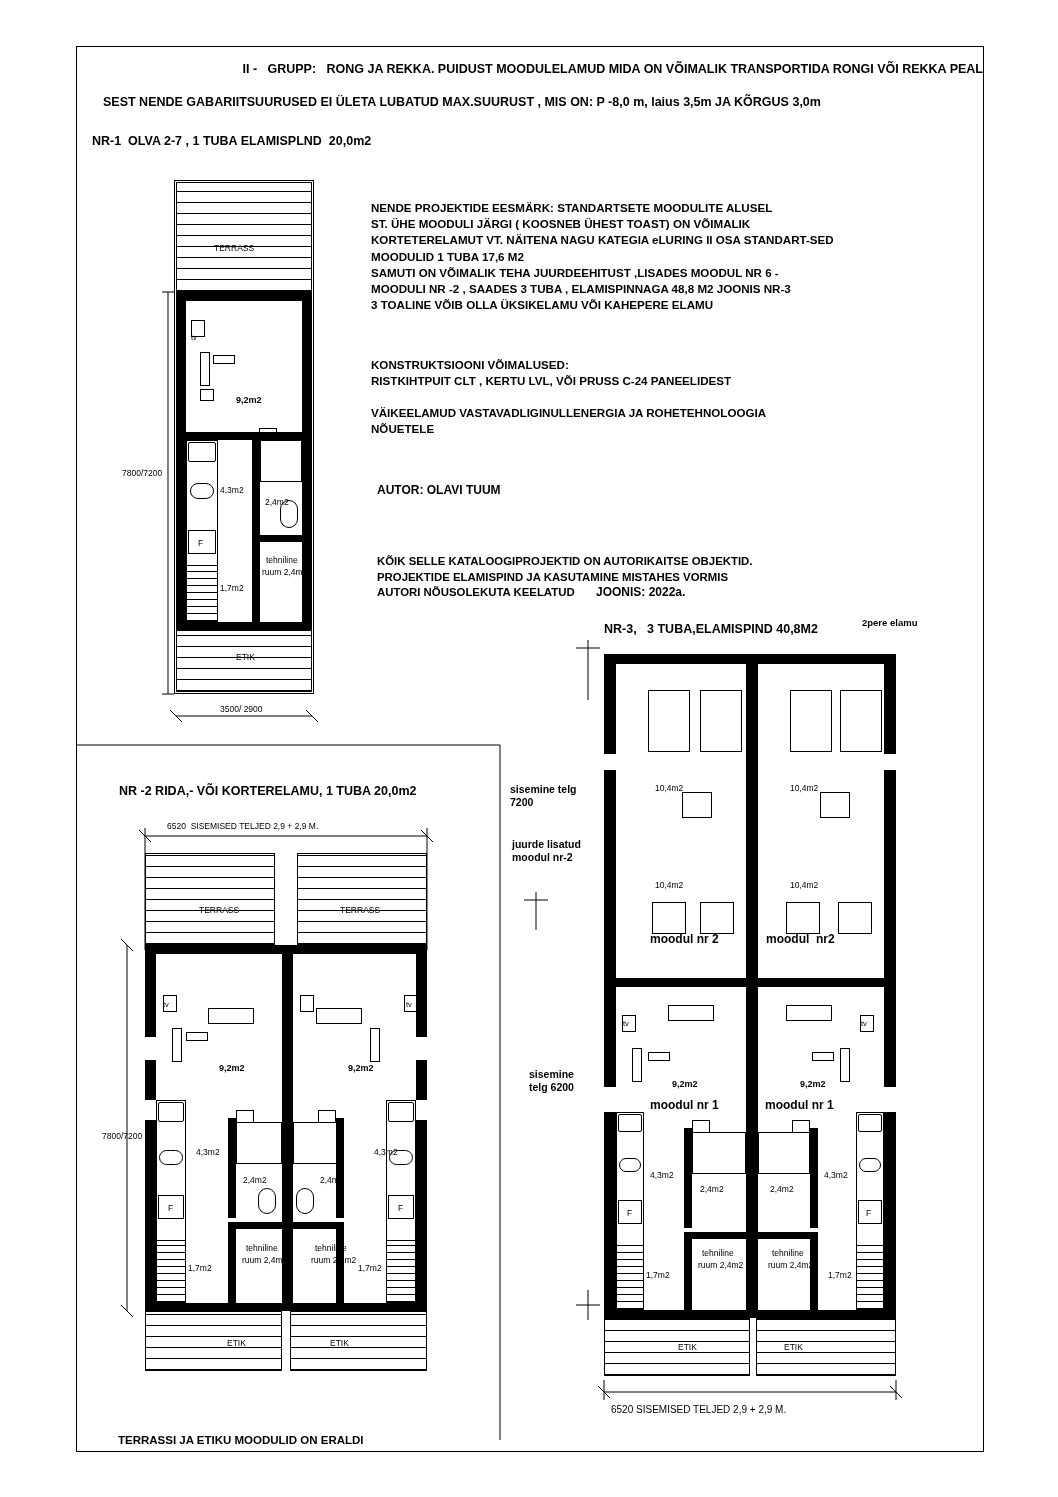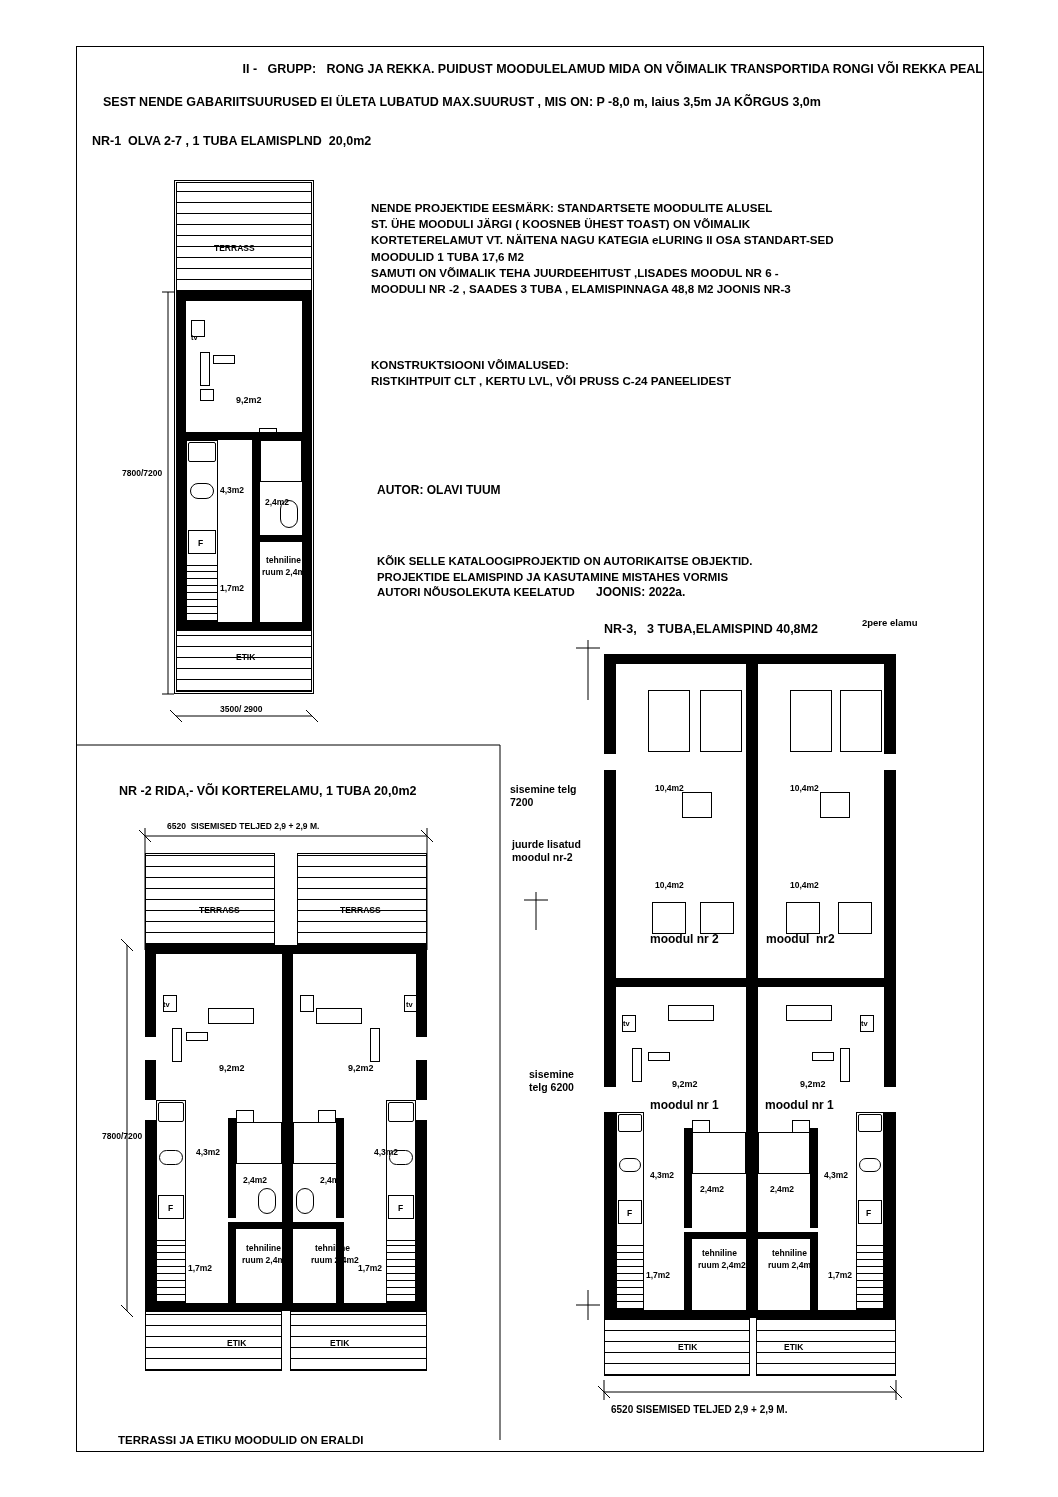--- a/index.html
+++ b/index.html
@@ -6,48 +6,53 @@
   body{width:1058px;height:1497px;font-family:"Liberation Sans",sans-serif;color:#000;}
   #sheet{position:relative;width:1058px;height:1497px;overflow:hidden;}
   .frame{position:absolute;left:76px;top:46px;width:906px;height:1404px;border:1px solid #000;}
   .t{position:absolute;white-space:pre;font-family:"Liberation Sans",sans-serif;}
   .b{font-weight:bold;}
   .wall{position:absolute;background:#000;}
   .thin{position:absolute;border:1px solid #000;box-sizing:border-box;}
   .hatchv{position:absolute;box-sizing:border-box;border:1px solid #000;
     background:repeating-linear-gradient(0deg,#000 0 1px,transparent 1px 7px);}
   .room{position:absolute;box-sizing:border-box;border:1px solid #000;background:#fff;}
-  .lbl{position:absolute;font-size:8.5px;font-weight:bold;white-space:pre;}
+  .lbl{position:absolute;font-size:8.5px;font-weight:normal;white-space:pre;}
   .lbl9{position:absolute;font-size:9px;font-weight:bold;white-space:pre;}
   .svgwrap{position:absolute;left:0;top:0;width:1058px;height:1497px;pointer-events:none;}
 </style>
 </head>
 <body>
 
 <div id="sheet">
   <div class="frame"></div>
 
   <div class="t b" style="left:103px;top:61px;width:880px;font-size:12.5px;line-height:17px;text-align:right;">II -   GRUPP:   RONG JA REKKA. PUIDUST MOODULELAMUD MIDA ON VÕIMALIK TRANSPORTIDA RONGI VÕI REKKA PEAL</div>
   <div class="t b" style="left:103px;top:95px;width:880px;font-size:12.5px;">SEST NENDE GABARIITSUURUSED EI ÜLETA LUBATUD MAX.SUURUST , MIS ON: P -8,0 m, laius 3,5m JA KÕRGUS 3,0m</div>
   <div class="t b" style="left:92px;top:134px;font-size:12.5px;">NR-1  OLVA 2-7 , 1 TUBA ELAMISPLND  20,0m2</div>
 
   <div style="position:absolute;left:371px;top:200px;font-size:11.6px;font-weight:bold;line-height:16.2px;">
     <div>NENDE PROJEKTIDE EESMÄRK:  STANDARTSETE MOODULITE ALUSEL</div>
     <div>ST. ÜHE MOODULI JÄRGI ( KOOSNEB ÜHEST TOAST) ON VÕIMALIK</div>
     <div>KORTETERELAMUT  VT. NÄITENA NAGU  KATEGIA eLURING II OSA STANDART-SED</div>
     <div>MOODULID 1 TUBA 17,6 M2</div>
     <div>SAMUTI ON VÕIMALIK TEHA JUURDEEHITUST ,LISADES MOODUL NR 6 -</div>
     <div>MOODULI NR -2 ,  SAADES  3 TUBA , ELAMISPINNAGA 48,8 M2 JOONIS NR-3</div>
+    <div>3 TOALINE VÕIB OLLA ÜKSIKELAMU VÕI KAHEPERE ELAMU</div>
   </div>
 
   <div style="position:absolute;left:371px;top:357px;font-size:11.6px;font-weight:bold;line-height:16.2px;">
     <div>KONSTRUKTSIOONI VÕIMALUSED:</div>
     <div>RISTKIHTPUIT CLT , KERTU LVL, VÕI PRUSS C-24 PANEELIDEST</div>
   </div>
 
+  <div style="position:absolute;left:371px;top:405px;font-size:11.6px;font-weight:bold;line-height:16.2px;">
+    <div>VÄIKEELAMUD VASTAVADLIGINULLENERGIA JA ROHETEHNOLOOGIA</div>
+    <div>NÕUETELE</div>
+  </div>
 
   <div class="t b" style="left:377px;top:483px;font-size:12px;">AUTOR: OLAVI TUUM</div>
 
   <div style="position:absolute;left:377px;top:514px;font-size:11.4px;font-weight:bold;line-height:15.5px;margin-top:40px;">
     <div>KÕIK SELLE KATALOOGIPROJEKTID ON AUTORIKAITSE OBJEKTID.</div>
     <div>PROJEKTIDE ELAMISPIND JA KASUTAMINE MISTAHES VORMIS</div>
     <div>AUTORI NÕUSOLEKUTA  KEELATUD</div>
   </div>
 
   <div class="t b" style="left:596px;top:585px;font-size:12px;">JOONIS: 2022a.</div>

